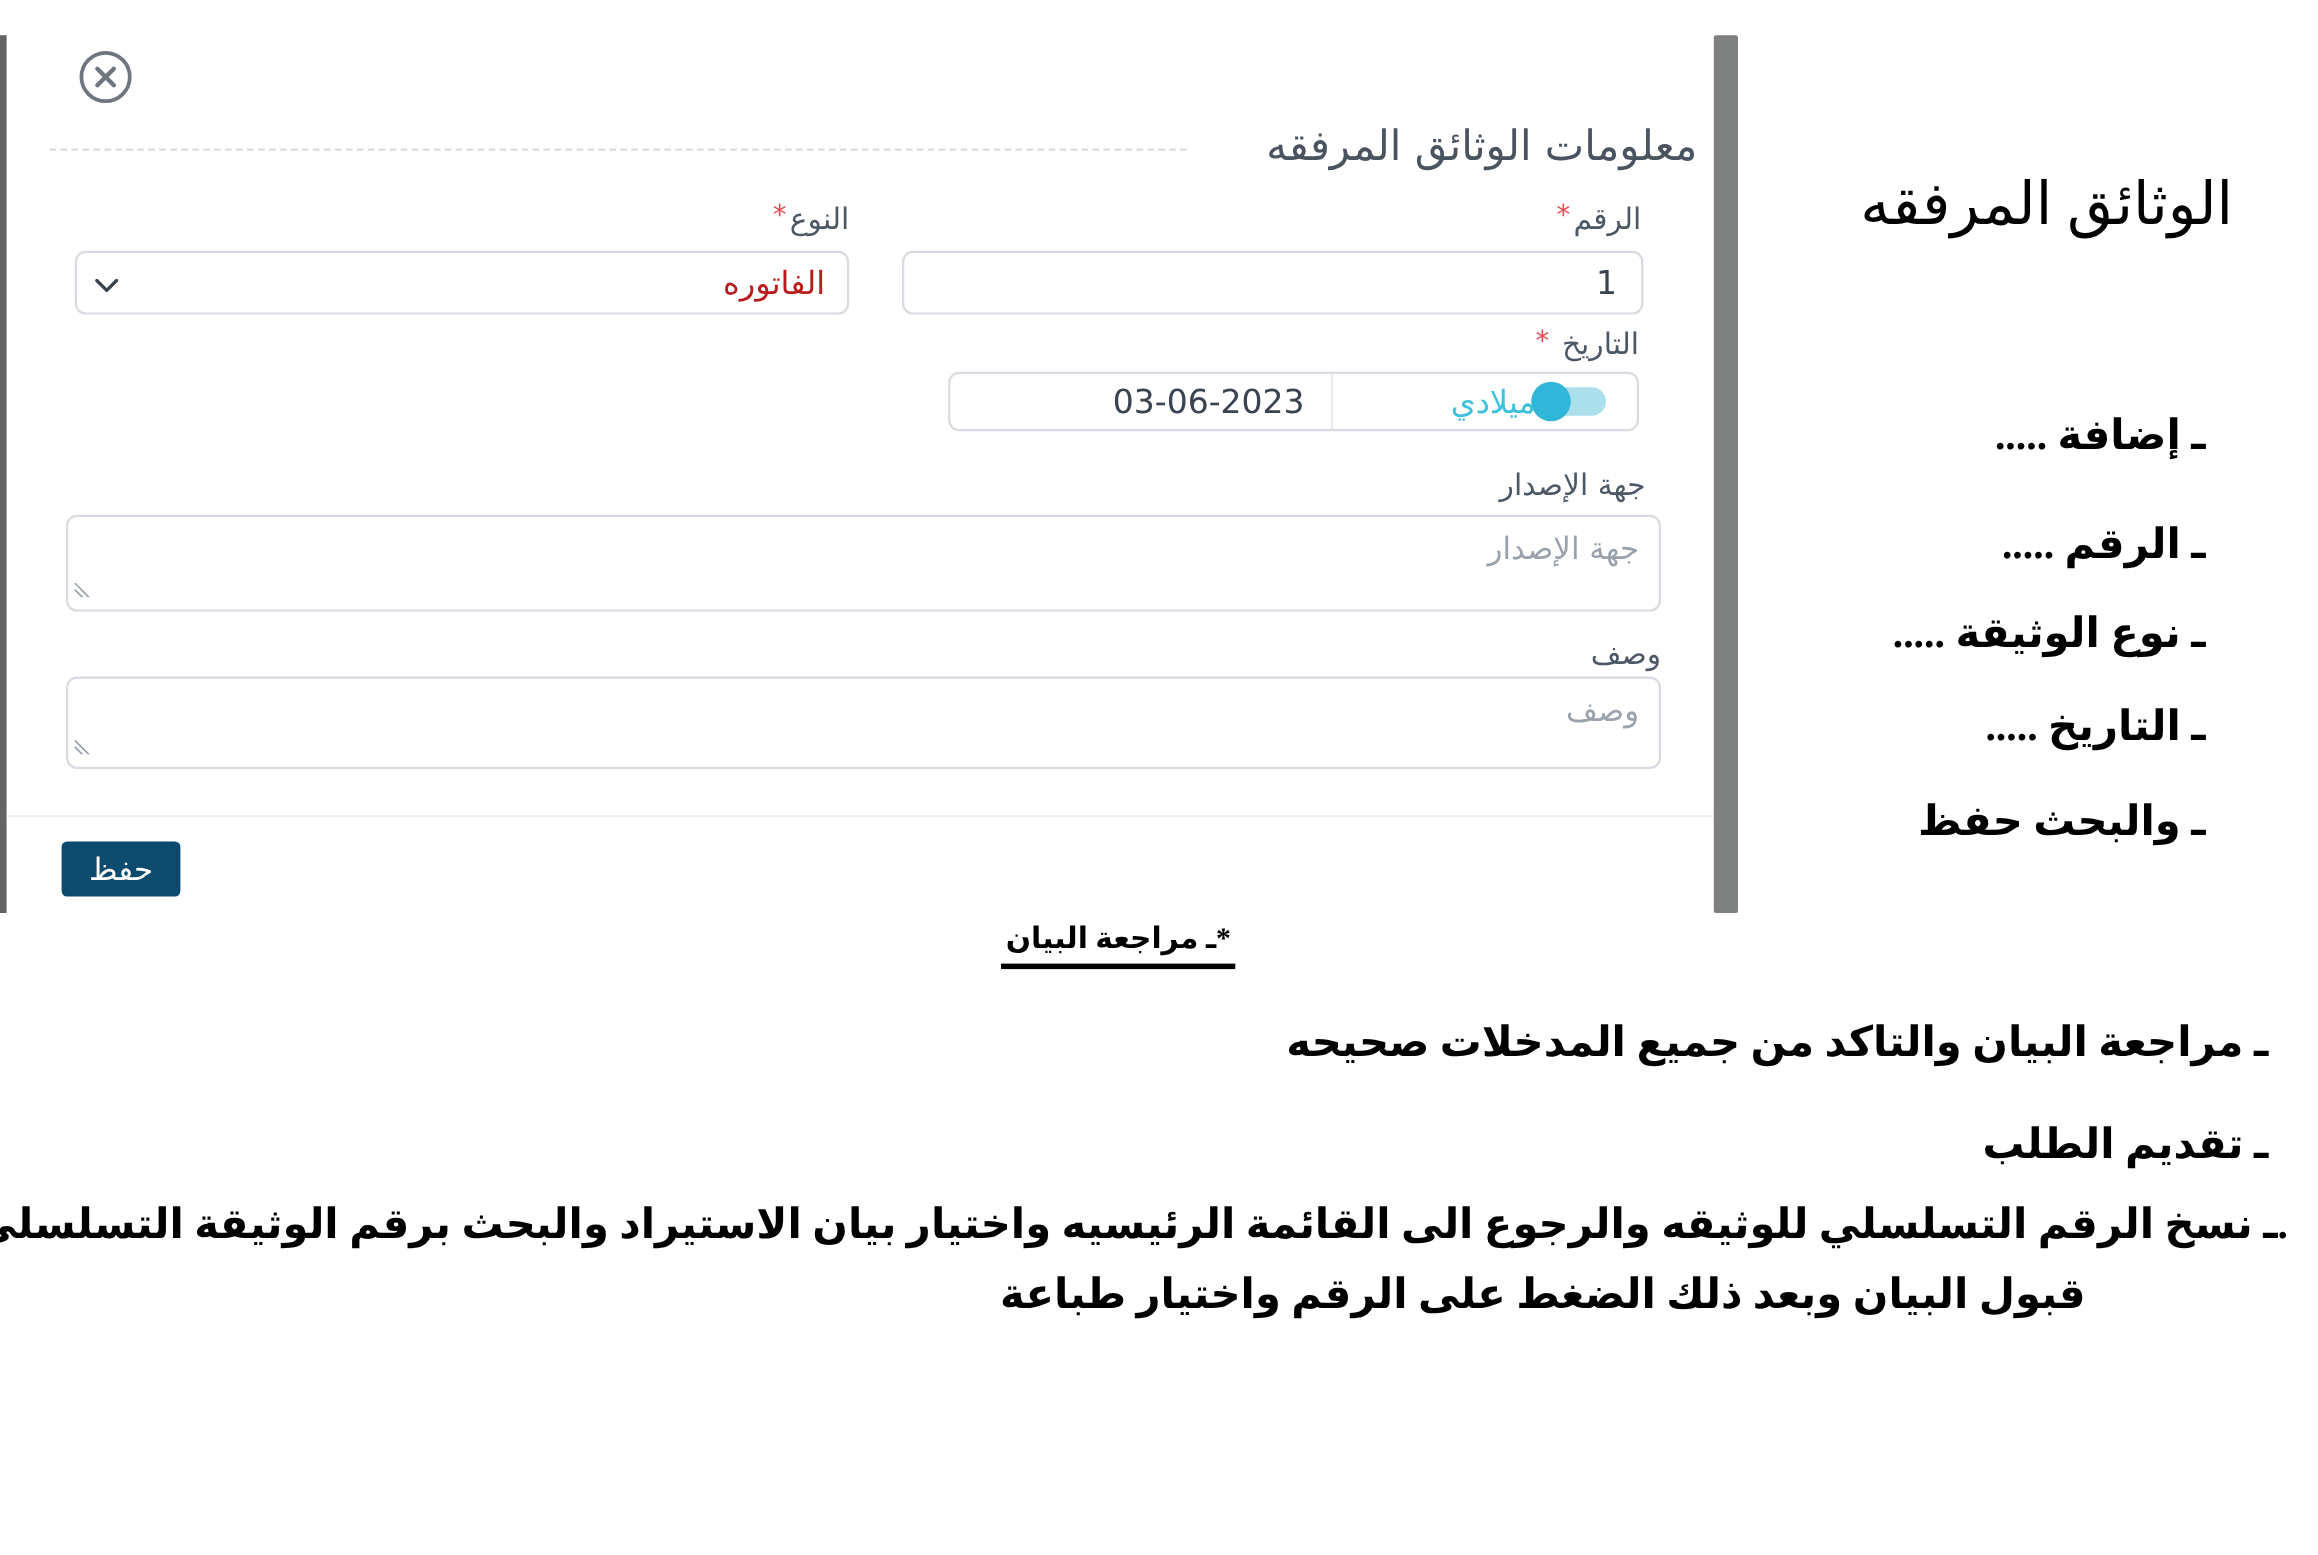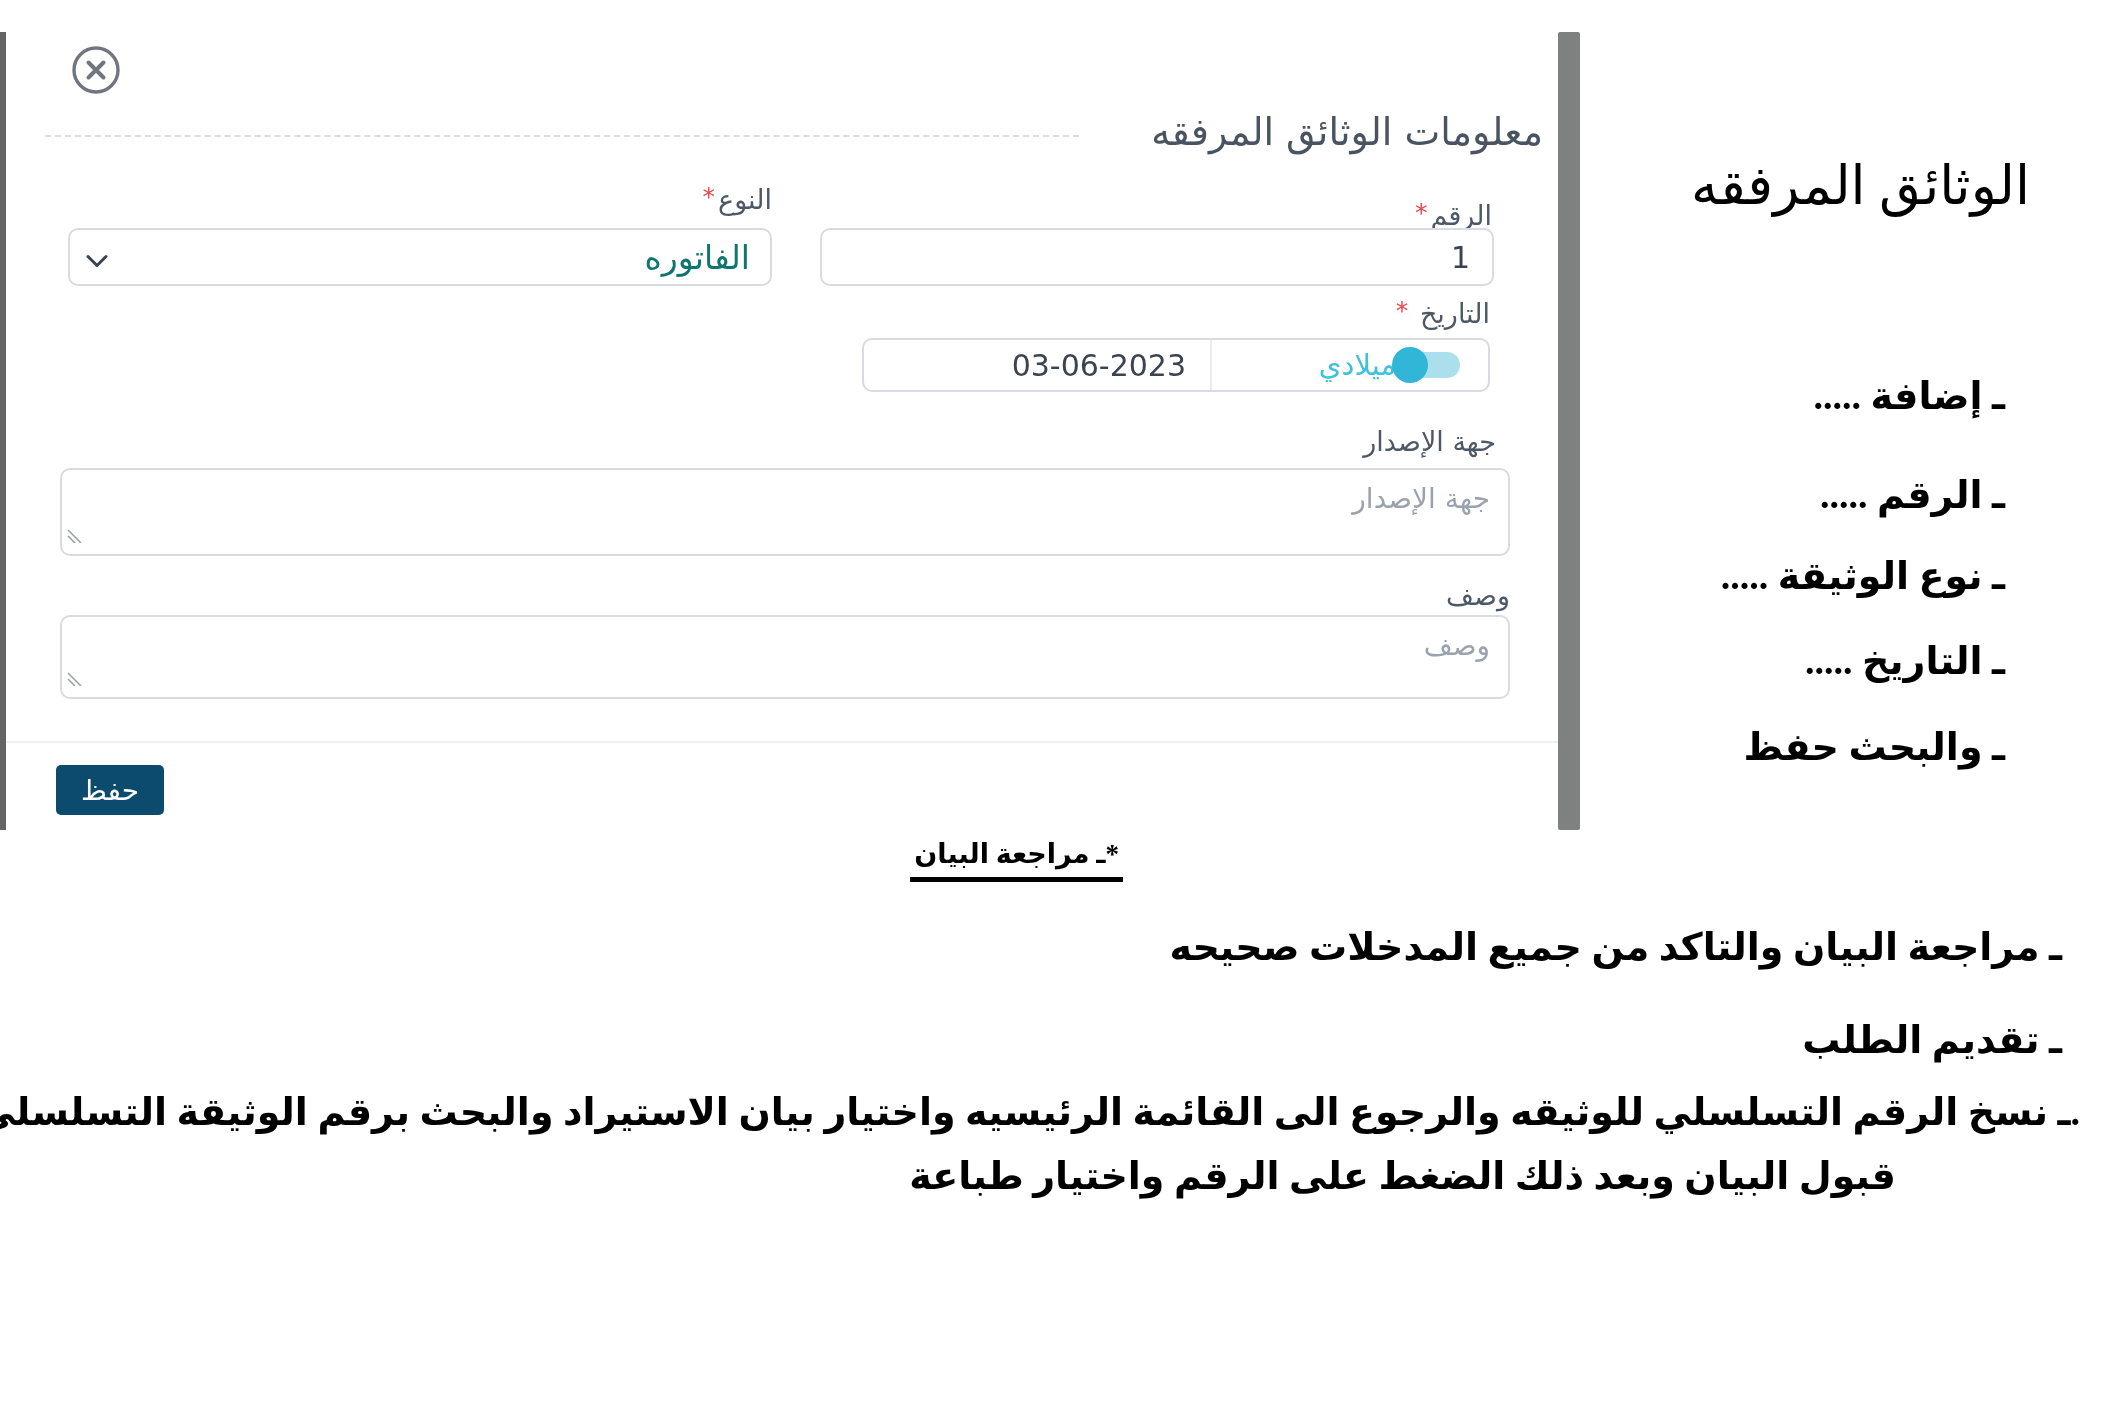--- a/index.html
+++ b/index.html
@@ -14,21 +14,21 @@
 
   .legend-line{position:absolute;left:45px;top:135px;width:1034px;border-top:2px dashed #d9dde1;}
   .section-title{position:absolute;right:564px;top:104px;height:56px;line-height:56px;
                  font-size:38px;color:#4a5460;direction:rtl;white-space:nowrap;}
 
   .fld-label{position:absolute;direction:rtl;font-size:27px;color:#4d5866;white-space:nowrap;}
   .fld-label .req{color:#e5484d;font-size:25px;margin-right:3px;position:relative;top:-4px;}
 
   .box{position:absolute;background:#fff;border:2px solid #d8dbe1;border-radius:10px;box-sizing:border-box;}
   .input{display:flex;align-items:center;direction:rtl;padding:0 22px;font-size:30px;color:#3a4350;}
-  .select{display:flex;align-items:center;direction:rtl;padding:0 20px;font-size:33px;color:#0f766e;position:absolute;}
+  .select{display:flex;align-items:center;direction:rtl;padding:0 20px;font-size:29px;color:#b91c1c;position:absolute;}
   .select .chev{position:absolute;left:16px;top:50%;transform:translateY(-50%);}
 
   .datebox{display:flex;direction:rtl;align-items:stretch;}
   .toggle-zone{width:278px;display:flex;align-items:center;direction:rtl;border-left:2px solid #e9ebef;
                padding-right:28px;box-sizing:border-box;}
   .toggle{position:relative;width:64px;height:26px;background:#abdfec;border-radius:13px;flex:0 0 auto;cursor:pointer;}
   .toggle .knob{position:absolute;left:-4px;top:-5px;width:36px;height:36px;border-radius:50%;background:#31b6d8;}
   .toggle-label{font-size:29px;color:#3ec2dc;white-space:nowrap;}
   .date-zone{flex:1;display:flex;align-items:center;direction:rtl;padding:0 24px;}
   .date-value{font-size:30px;color:#3a4350;direction:ltr;}
@@ -66,21 +66,21 @@
     <svg width="52" height="52" viewBox="0 0 52 52">
       <circle cx="26" cy="26" r="22" fill="none" stroke="#6f7680" stroke-width="3.4"></circle>
       <line x1="18.5" y1="18.5" x2="33.5" y2="33.5" stroke="#6f7680" stroke-width="4" stroke-linecap="round"></line>
       <line x1="33.5" y1="18.5" x2="18.5" y2="33.5" stroke="#6f7680" stroke-width="4" stroke-linecap="round"></line>
     </svg>
   </div>
 
   <div class="legend-line"></div>
   <div class="section-title">معلومات الوثائق المرفقه</div>
 
-  <div class="fld-label" style="right:615px;top:184px;margin-top:16px;">
+  <div class="fld-label" style="right:615px;top:184px;">
     <span>الرقم</span><span class="req">*</span>
   </div>
   <div class="box input" style="left:820px;top:228px;width:674px;height:58px;">
     <span>1</span>
   </div>
 
   <div class="fld-label" style="right:1335px;top:184px;">
     <span>النوع</span><span class="req">*</span>
   </div>
   <div class="box select" style="left:68px;top:228px;width:704px;height:58px;">

